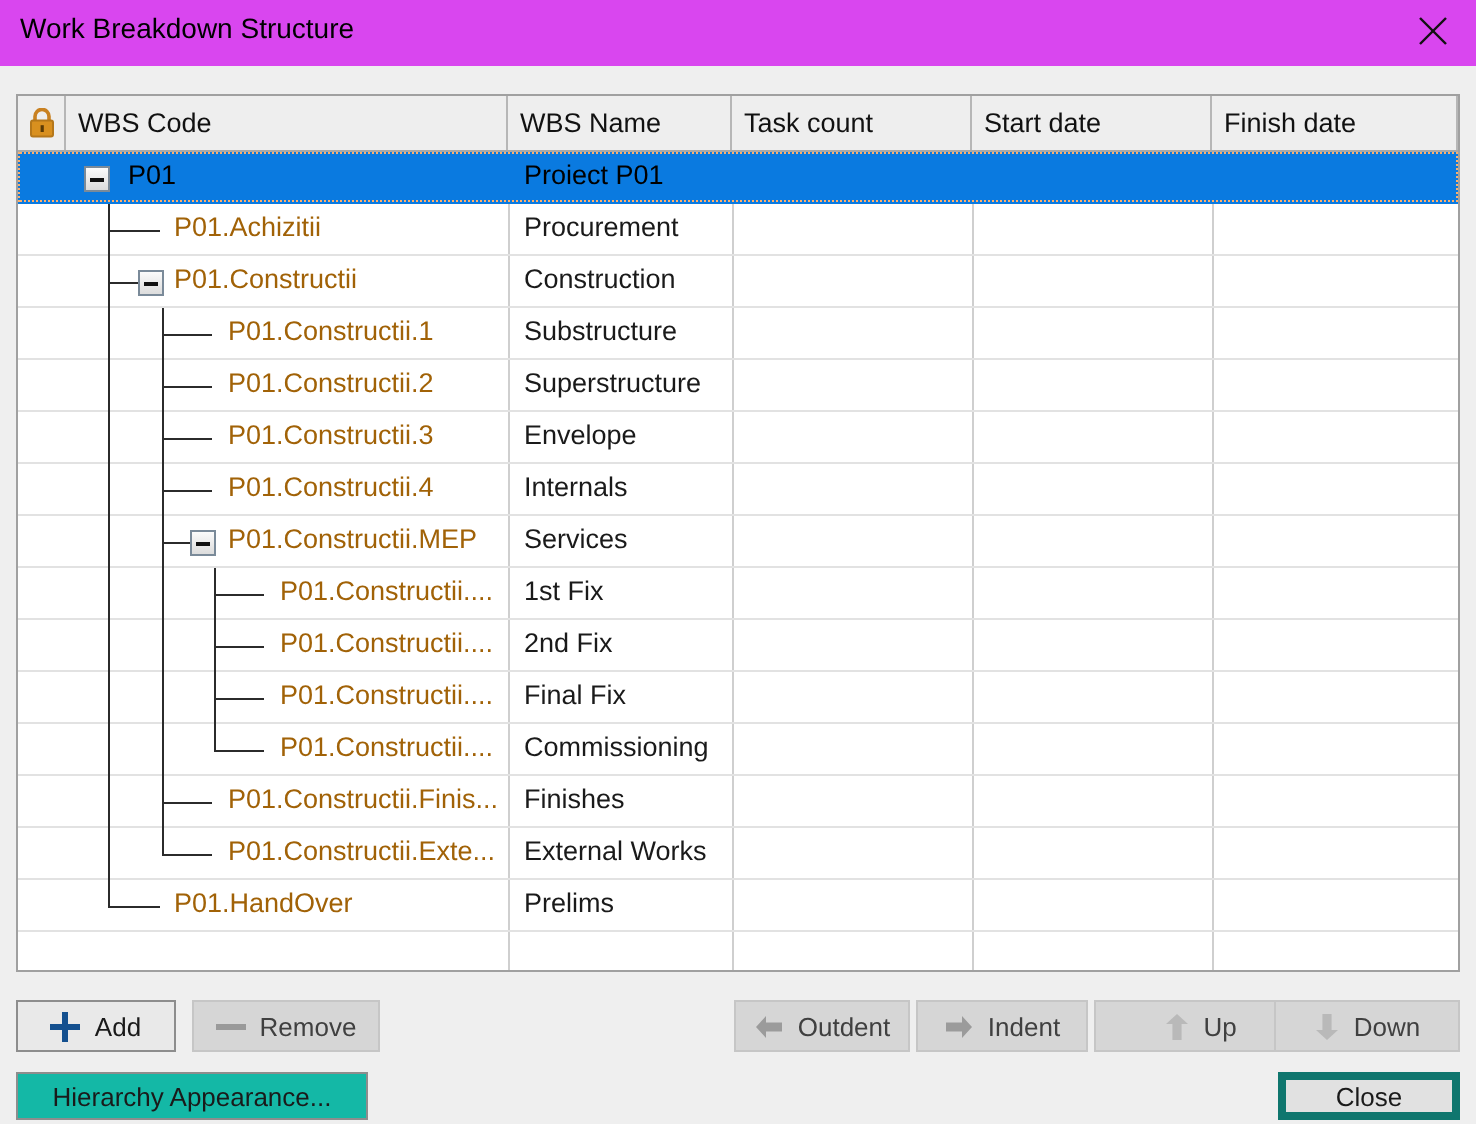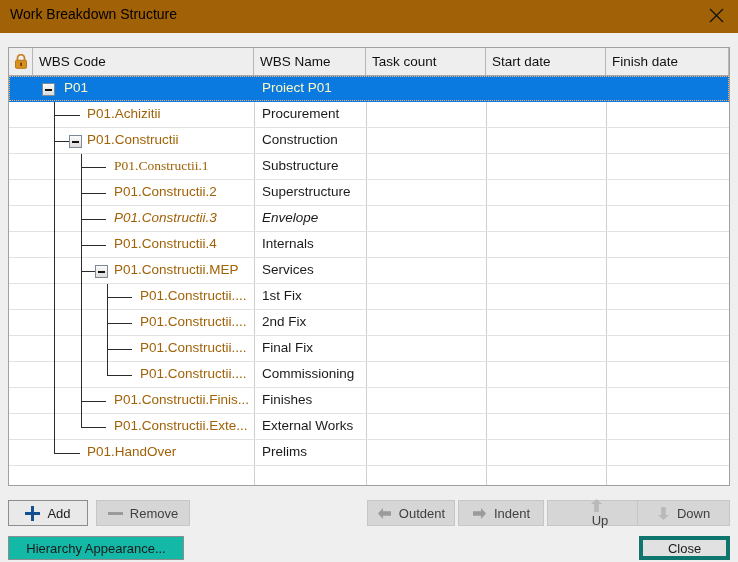--- a/index.html
+++ b/index.html
@@ -9,21 +9,21 @@
     font-family:"Liberation Sans", sans-serif;
     font-size:13px;
     color:#1a1a1a;
     overflow:hidden;
     position:relative;
   }
 
   
   #titlebar{
     position:absolute;left:0;top:0;width:738px;height:33px;
-    background:#a16207;
+    background:#d946ef;
   }
   #title-text{
     position:absolute;left:10px;top:6px;
     font-size:14px;color:#000;
     white-space:nowrap;
   }
   #close-x{
     position:absolute;right:0;top:0;width:44px;height:30px;
     display:flex;align-items:center;justify-content:center;
     cursor:default;
@@ -106,21 +106,21 @@
   .code{
     position:absolute;top:4px;
     font-size:13.5px;color:#a16207;
     white-space:nowrap;
   }
   .name{
     position:absolute;top:4px;left:253px;
     font-size:13.5px;color:#1a1a1a;
     white-space:nowrap;
   }
-  .row.selected .code,.row.selected .name{color:#fef9c3;}
+  .row.selected .code,.row.selected .name{color:#000000;}
 
   
   .expander{
     position:absolute;top:7px;
     width:13px;height:13px;
     background:linear-gradient(#fbfbfb,#dcdcdc);
     border:1px solid #7a8a99;
     box-sizing:border-box;
   }
   .expander:after{
@@ -216,28 +216,28 @@
       <div class="row" style="top: 26px;">
         <div class="code" style="left: 78px;">P01.Achizitii</div>
         <div class="name">Procurement</div>
       </div>
       <div class="row" style="top: 52px;">
         <div class="expander" style="left: 60px;"></div>
         <div class="code" style="left: 78px;">P01.Constructii</div>
         <div class="name">Construction</div>
       </div>
       <div class="row" style="top: 78px;">
-        <div class="code" style="left: 105px; font-family: Liberation Serif, serif;">P01.Constructii.1</div>
+        <div class="code" style="left: 105px;">P01.Constructii.1</div>
         <div class="name">Substructure</div>
       </div>
       <div class="row" style="top: 104px;">
         <div class="code" style="left: 105px;">P01.Constructii.2</div>
         <div class="name">Superstructure</div>
       </div>
-      <div class="row" style="top: 130px; font-style: italic;">
+      <div class="row" style="top: 130px;">
         <div class="code" style="left: 105px;">P01.Constructii.3</div>
         <div class="name">Envelope</div>
       </div>
       <div class="row" style="top: 156px;">
         <div class="code" style="left: 105px;">P01.Constructii.4</div>
         <div class="name">Internals</div>
       </div>
       <div class="row" style="top: 182px;">
         <div class="expander" style="left: 86px;"></div>
         <div class="code" style="left: 105px;">P01.Constructii.MEP</div>
@@ -313,21 +313,21 @@
 
 <div class="btn disabled" style="left:458px;top:500px;width:86px;height:26px;">
   <span class="glyph">
     <svg width="15" height="13" viewBox="0 0 15 13">
         <path d="M1 4.2 H9 V1 L14 6.5 L9 12 V8.8 H1 Z" fill="#9b9b9b"></path>
       </svg>
   </span>
   <span>Indent</span>
 </div>
 
-<div class="btn disabled" style="left:547px;top:500px;width:106px;height:26px;flex-direction:column;">
+<div class="btn disabled" style="left:547px;top:500px;width:106px;height:26px;">
   <span class="glyph">
     <svg width="13" height="15" viewBox="0 0 13 15">
         <path d="M4.2 14 V6 H1 L6.5 1 L12 6 H8.8 V14 Z" fill="#b9b9b9"></path>
       </svg>
   </span>
   <span>Up</span>
 </div>
 
 <div class="btn disabled" style="left:637px;top:500px;width:93px;height:26px;">
   <span class="glyph">

